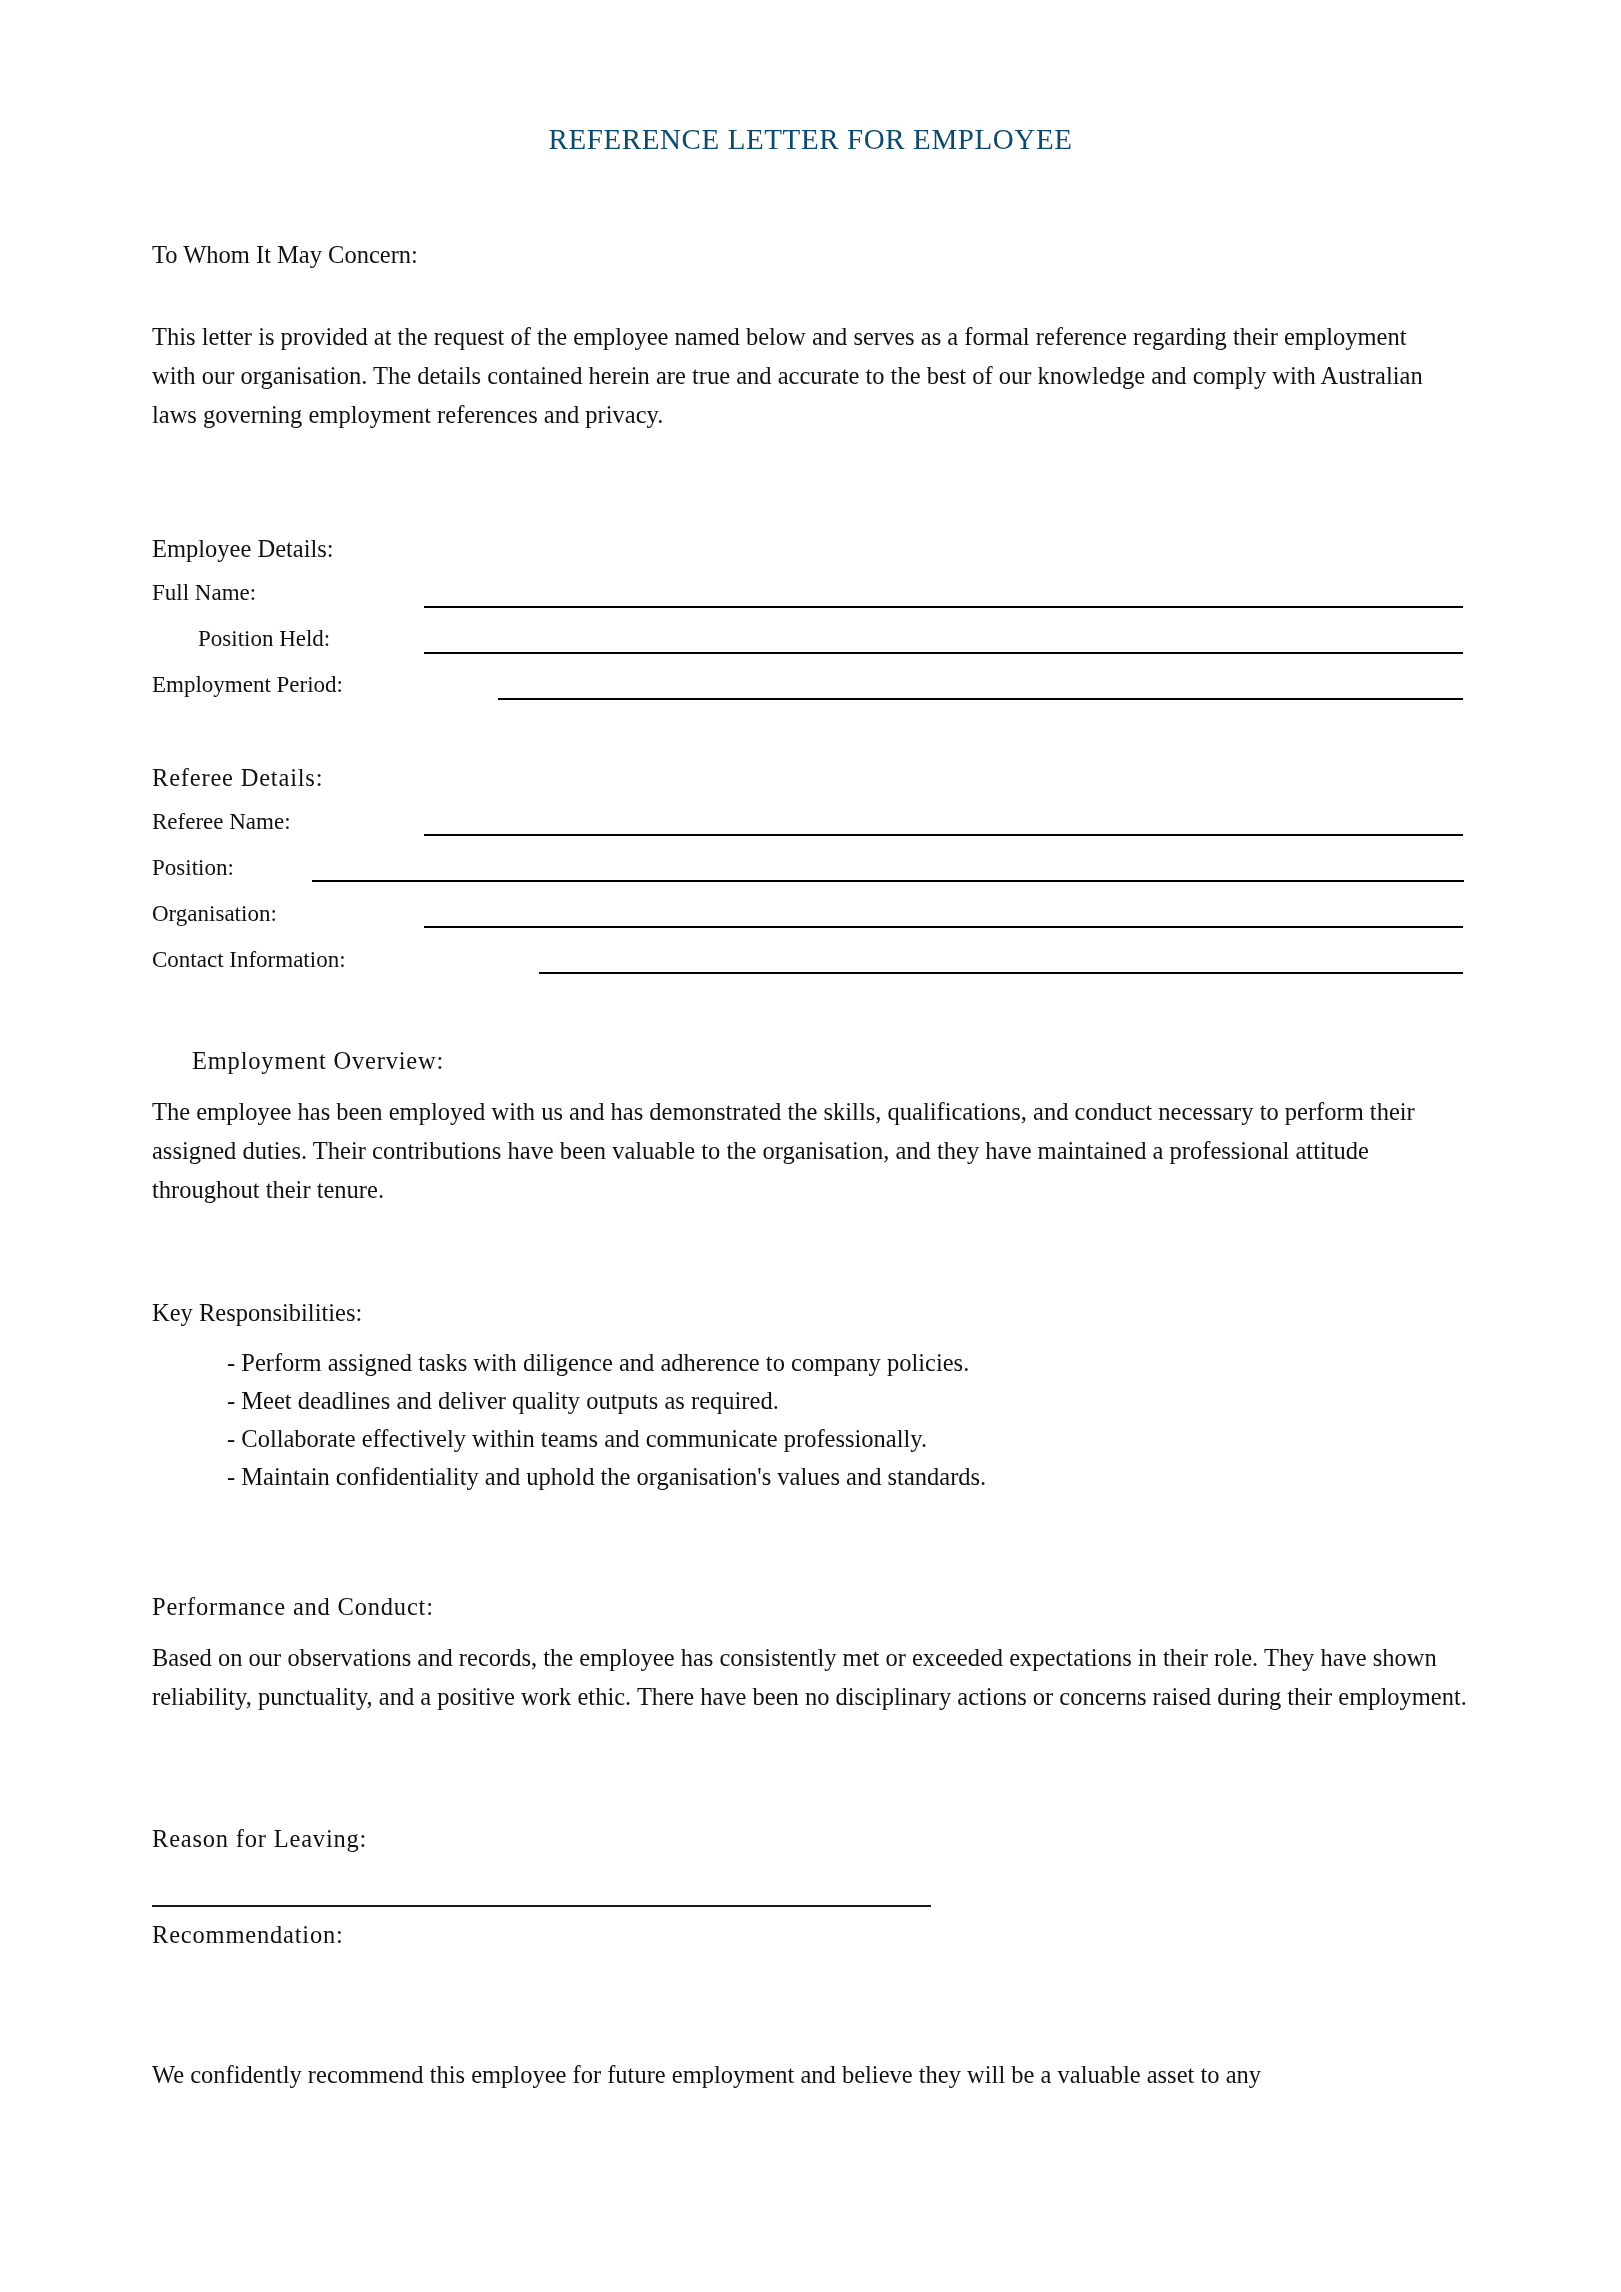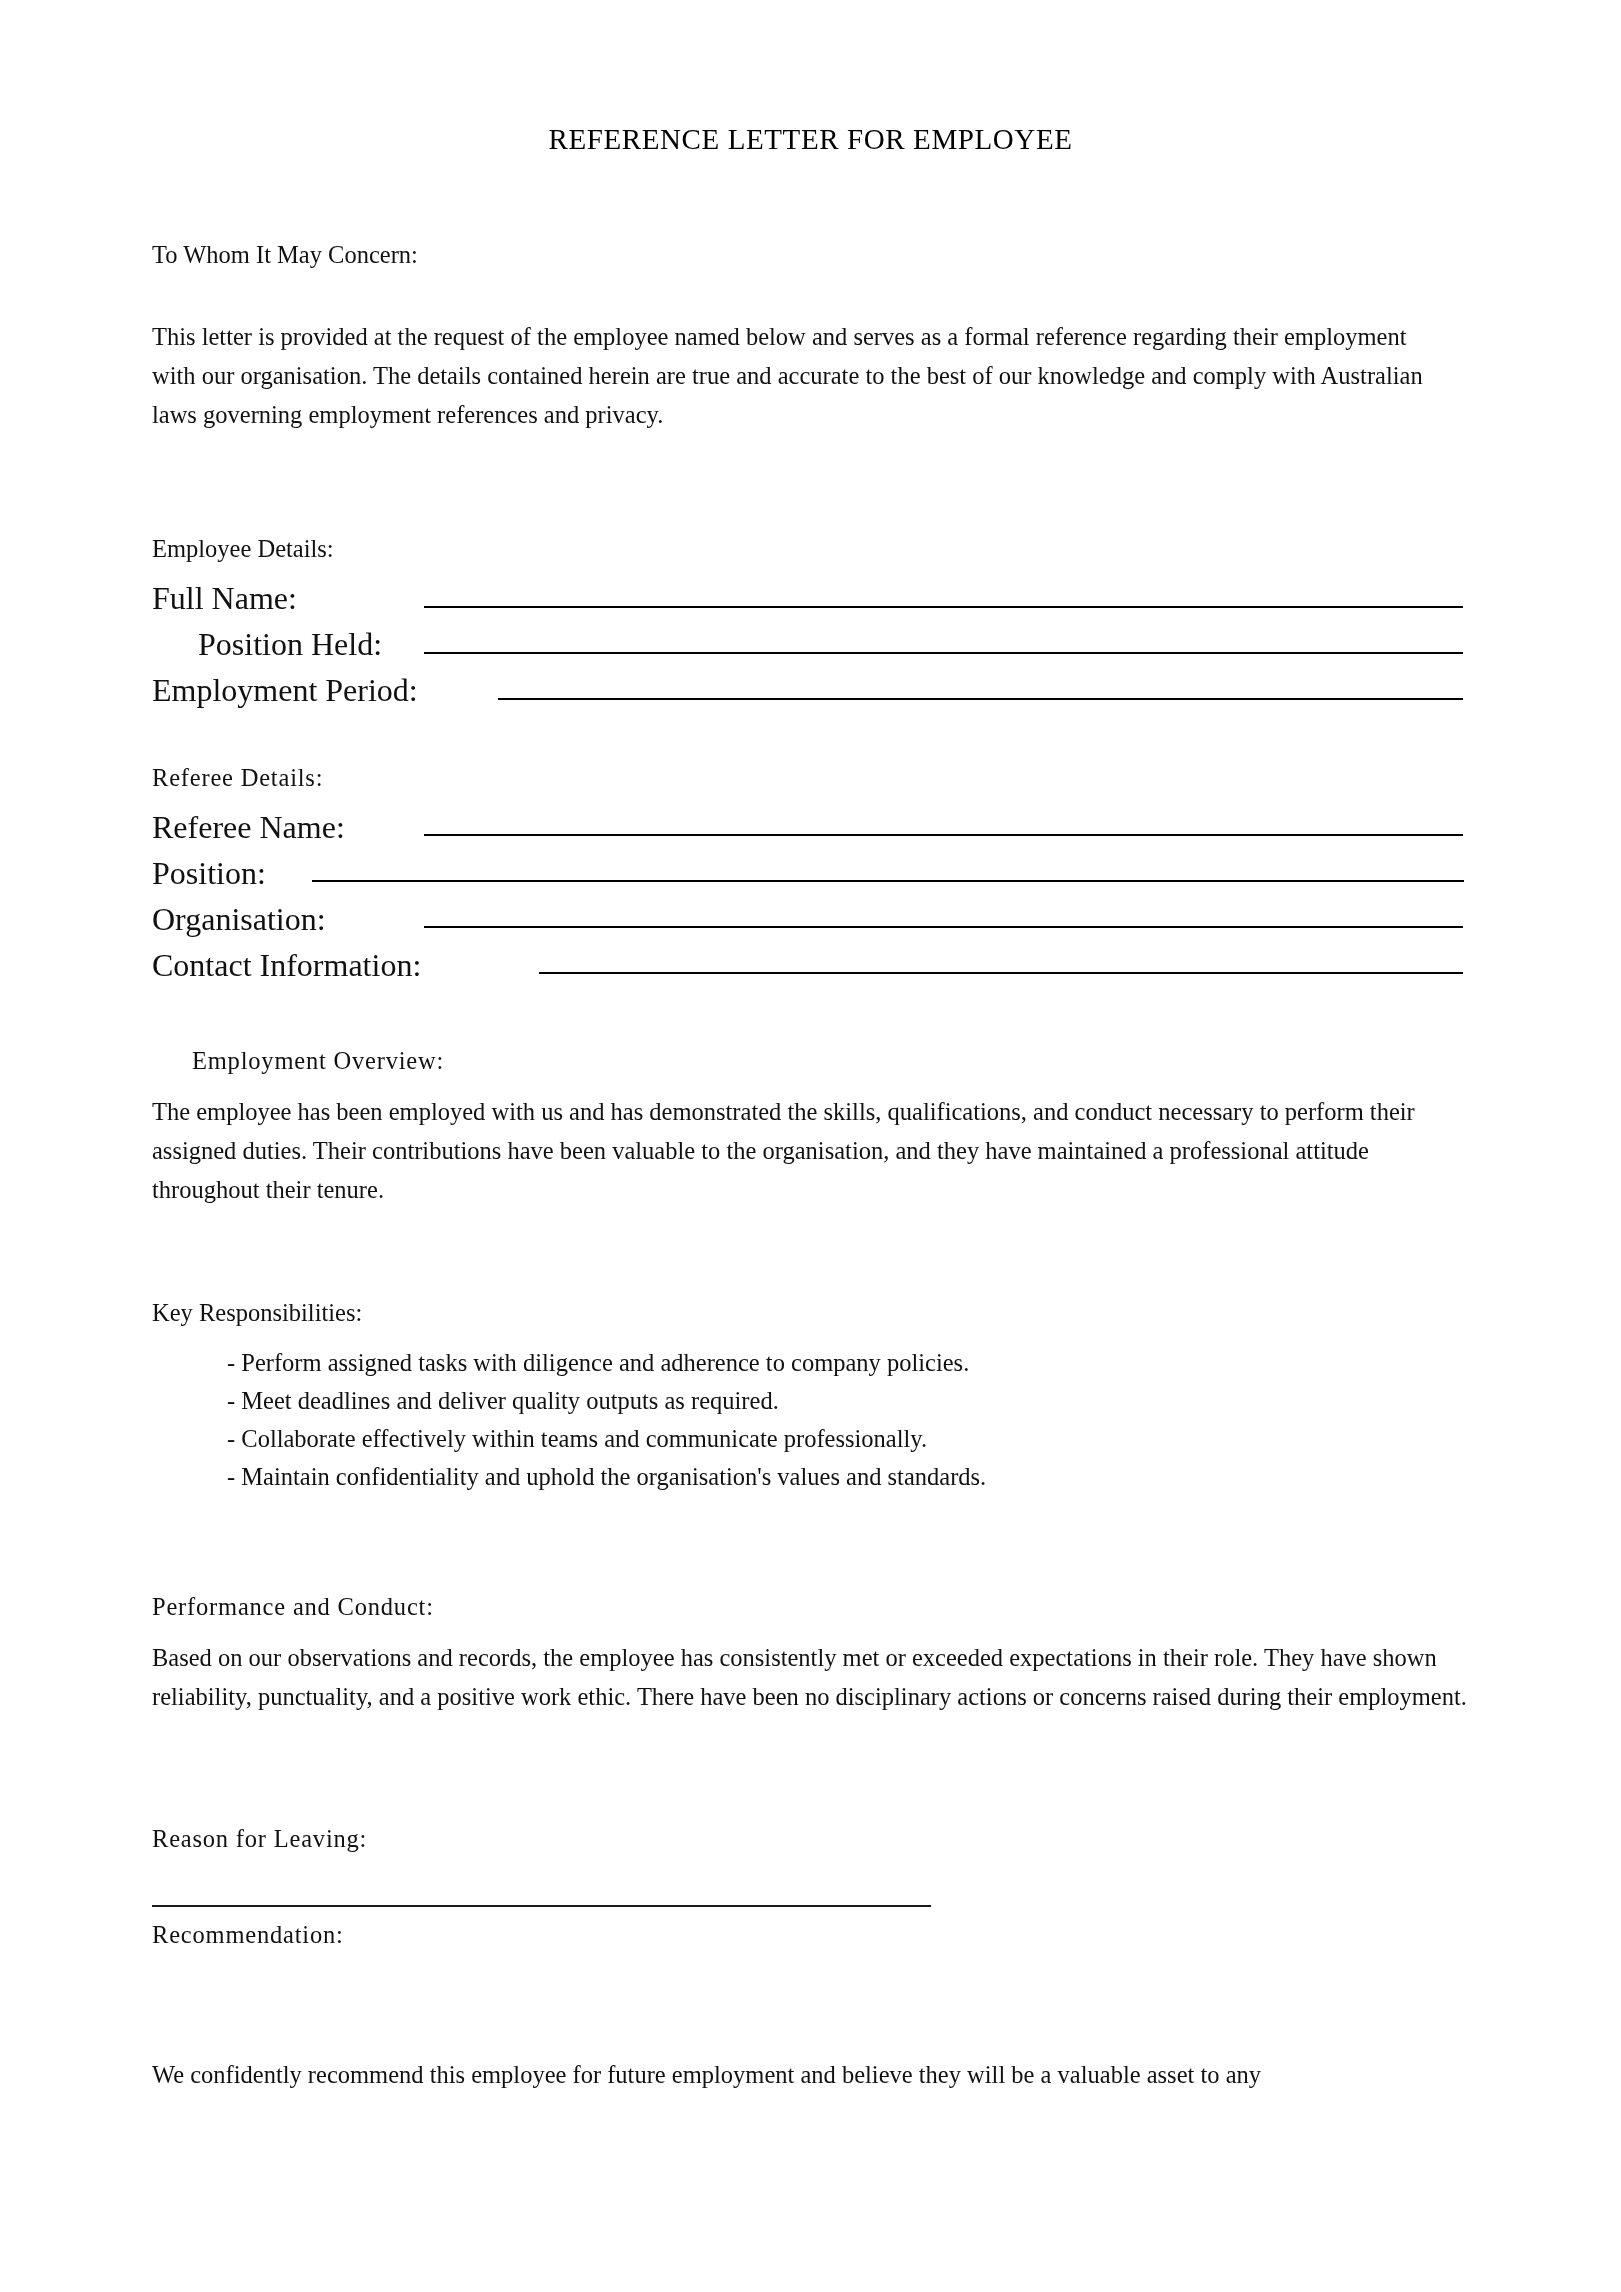--- a/index.html
+++ b/index.html
@@ -21,21 +21,21 @@
   }
   .doc-title {
     position: absolute;
     top: 123px;
     left: 0;
     width: 1621px;
     text-align: center;
     font-size: 29px;
     letter-spacing: 0.6px;
     font-weight: 400;
-    color: #000000;
+    color: #0c4a6e;
   }
   .body-block {
     position: absolute;
     left: 152px;
     font-size: 24.5px;
     line-height: 39px;
     color: #111111;
   }
   .salutation { top: 235px; }
 
@@ -51,21 +51,21 @@
     font-size: 24.5px;
     color: #111111;
     white-space: nowrap;
   }
   .tracked { letter-spacing: 0.8px; }
 
   
   .field-label {
     position: absolute;
     left: 152px;
-    font-size: 32px;
+    font-size: 23px;
     color: #111111;
     white-space: nowrap;
   }
   .field-rule {
     position: absolute;
     height: 0;
     border-top: 2.9px solid #000000;
   }
 
   

